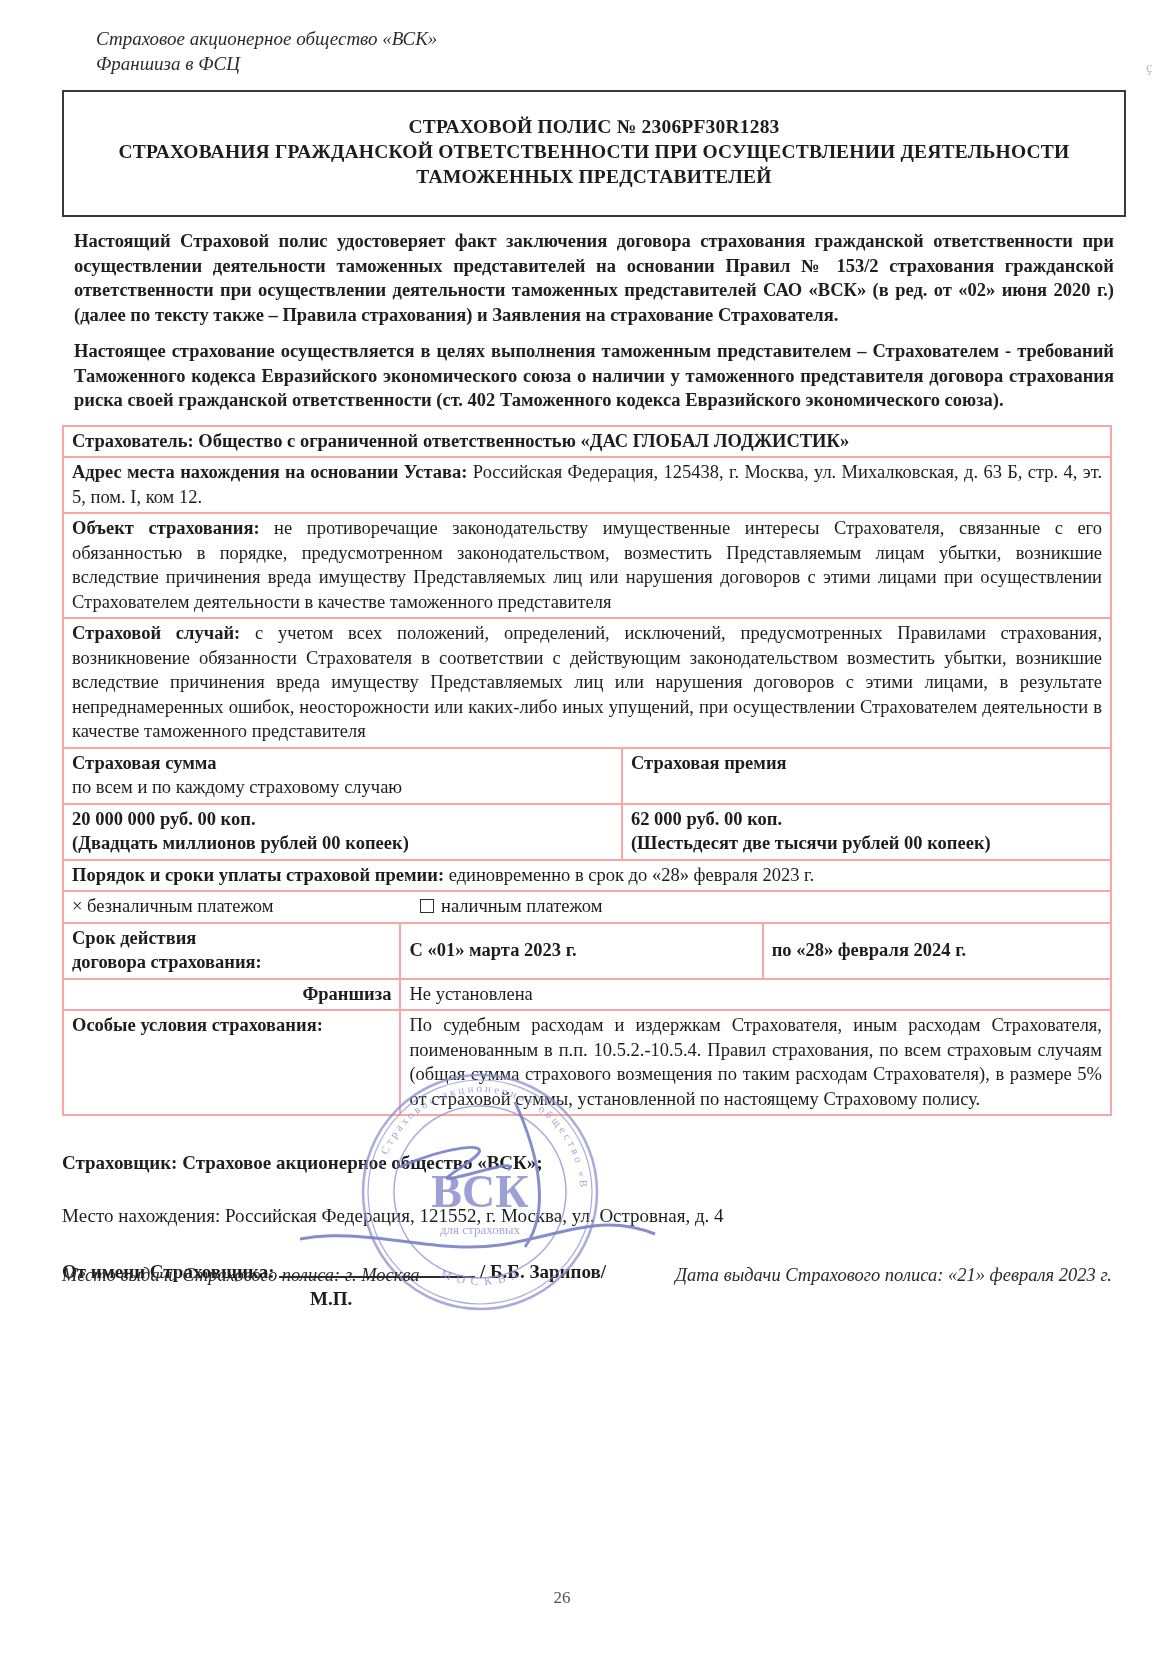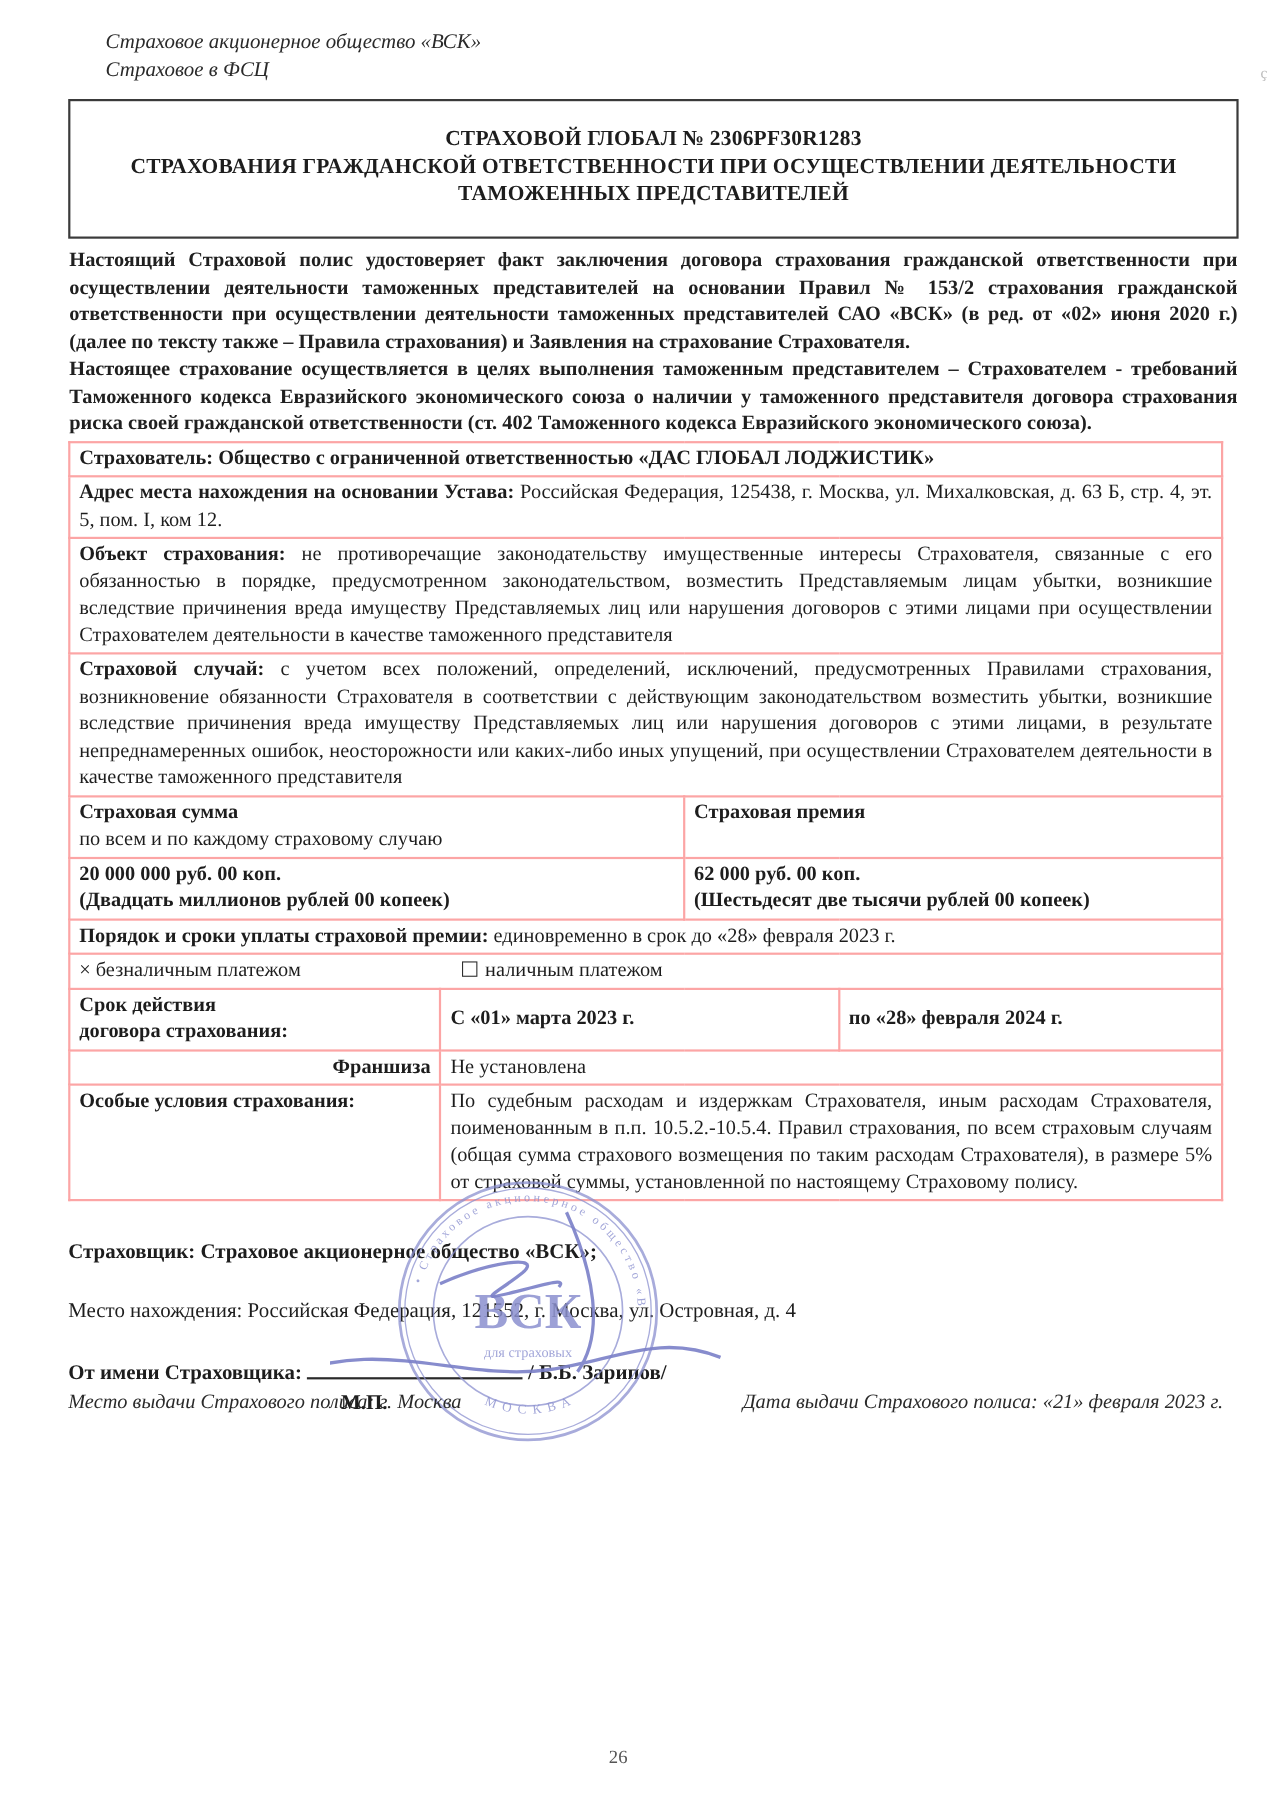--- a/index.html
+++ b/index.html
@@ -20,21 +20,21 @@
     margin-top:14px;
     padding:22px 10px 26px 10px;
     text-align:center;
     font-weight:bold;
     font-size:19.5px;
     line-height:25px;
     letter-spacing:.2px;
   }
   
   .preamble{margin-top:8px;font-weight:bold;font-size:18.5px;line-height:24.5px;text-align:justify;color:#202020;}
-  .preamble p{margin:1px;}
+  .preamble p{margin:12px;}
   
   table.policy{
     border-collapse:collapse;
     width:1050px;
     margin-top:3px;
     font-size:18.5px;
     line-height:24.5px;
   }
   table.policy td{
     border:2px solid #fca5a5;
@@ -79,25 +79,25 @@
 </head>
 <body>
 
 <div class="page">
 
   <div class="artifact">ҫ</div>
 
   <div class="content">
     <div class="hdr-note">
       <div>Страховое акционерное общество «ВСК»</div>
-      <div>Страховое в ФСЦ</div>
+      <div>Франшиза в ФСЦ</div>
     </div>
 
     <div class="title-box">
-      <div>СТРАХОВОЙ ГЛОБАЛ № 2306PF30R1283</div>
+      <div>СТРАХОВОЙ ПОЛИС № 2306PF30R1283</div>
       <div>СТРАХОВАНИЯ ГРАЖДАНСКОЙ ОТВЕТСТВЕННОСТИ ПРИ ОСУЩЕСТВЛЕНИИ ДЕЯТЕЛЬНОСТИ</div>
       <div>ТАМОЖЕННЫХ ПРЕДСТАВИТЕЛЕЙ</div>
     </div>
 
     <div class="preamble">
       <p>Настоящий Страховой полис удостоверяет факт заключения договора страхования гражданской ответственности при осуществлении деятельности таможенных представителей на основании Правил № 153/2 страхования гражданской ответственности при осуществлении деятельности таможенных представителей САО «ВСК» (в ред. от «02» июня 2020 г.) (далее по тексту также – Правила страхования) и Заявления на страхование Страхователя.</p>
       <p>Настоящее страхование осуществляется в целях выполнения таможенным представителем – Страхователем - требований Таможенного кодекса Евразийского экономического союза о наличии у таможенного представителя договора страхования риска своей гражданской ответственности (ст. 402 Таможенного кодекса Евразийского экономического союза).</p>
     </div>
 
     <table class="policy">

